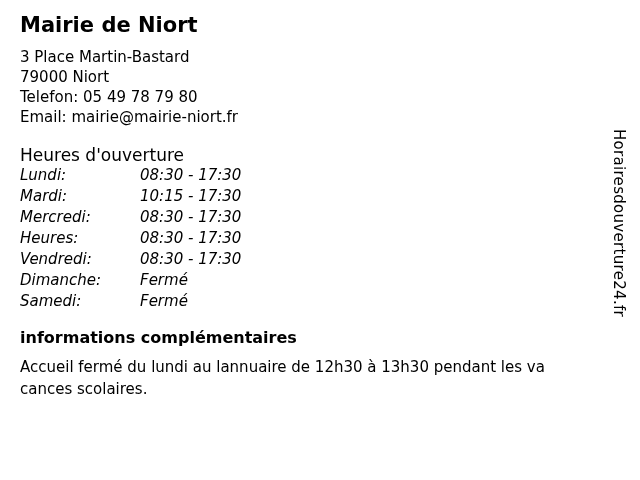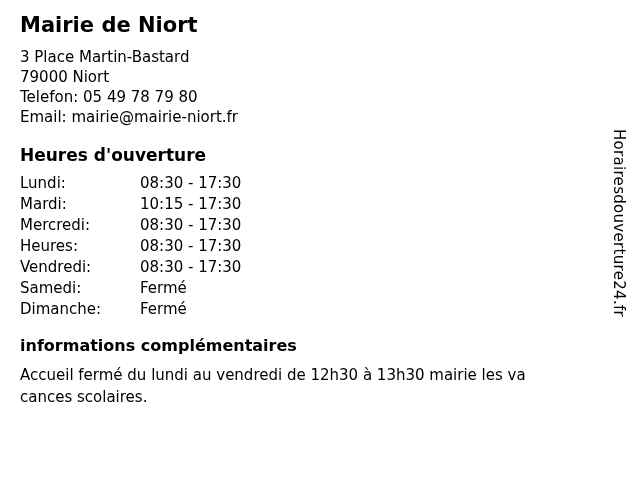--- a/index.html
+++ b/index.html
@@ -33,26 +33,26 @@
     margin-top: 9px;
     font-size: 15px;
     line-height: 20px;
   }
   .contact-line {
     white-space: nowrap;
   }
   .hours-heading {
     margin-top: 18px;
     font-size: 17px;
-    font-weight: bold;
+    font-weight: normal;
     line-height: 20px;
   }
   .hours {
-    margin-top: 8px;
     font-size: 15px;
+    font-style: italic;
   }
   .hours-row {
     line-height: 21px;
     white-space: nowrap;
   }
   .hours-row .day {
     display: inline-block;
     width: 120px;
   }
   .info-heading {
@@ -107,31 +107,31 @@
       <div class="hours-row">
         <span class="day">Mercredi:</span><span class="time">08:30 - 17:30</span>
       </div>
       <div class="hours-row">
         <span class="day">Heures:</span><span class="time">08:30 - 17:30</span>
       </div>
       <div class="hours-row">
         <span class="day">Vendredi:</span><span class="time">08:30 - 17:30</span>
       </div>
       <div class="hours-row">
-        <span class="day">Samedi:</span><span class="time">Fermé</span>
+        <span class="day">Dimanche:</span><span class="time">Fermé</span>
       </div>
       <div class="hours-row">
-        <span class="day">Dimanche:</span><span class="time">Fermé</span>
+        <span class="day">Samedi:</span><span class="time">Fermé</span>
       </div>
     </div>
 
     <div class="info-heading">informations complémentaires</div>
 
     <div class="info-text">
-      <div class="info-line">Accueil fermé du lundi au vendredi de 12h30 à 13h30 mairie les va</div>
+      <div class="info-line">Accueil fermé du lundi au lannuaire de 12h30 à 13h30 pendant les va</div>
       <div class="info-line">cances scolaires.</div>
     </div>
 
   </div>
 
   <div class="watermark">Horairesdouverture24.fr</div>
 
 </div>
 
 </body></html>

